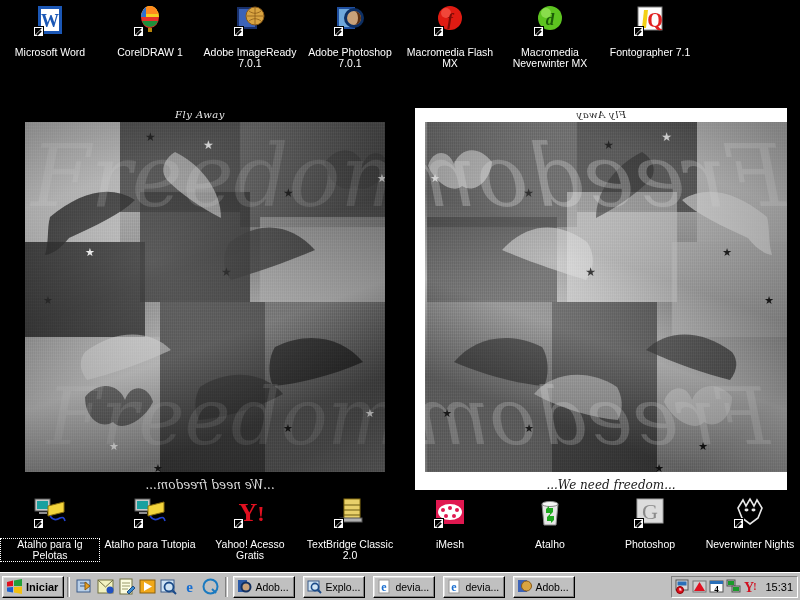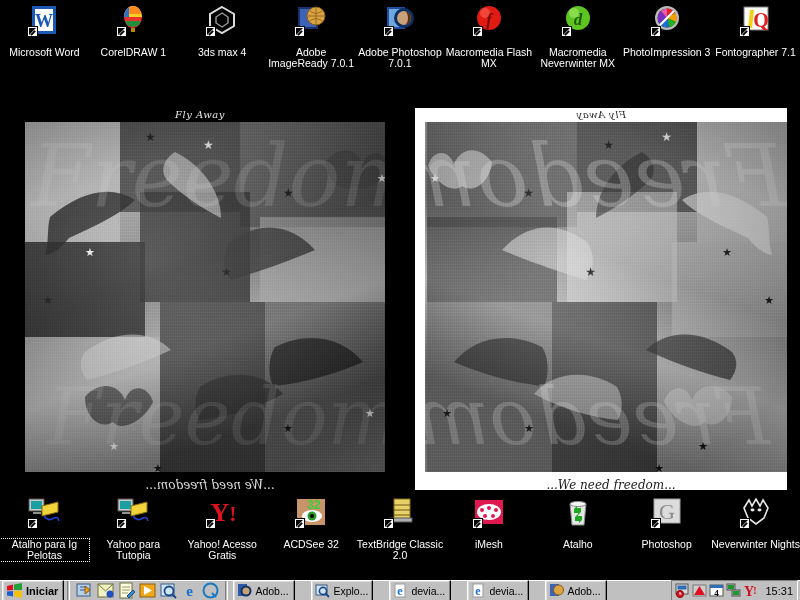--- a/index.html
+++ b/index.html
@@ -143,21 +143,21 @@
     font-size:12px;
     height:14px;
     line-height:14px;
   }
   #cap-left  { color:#dcdcdc; transform:scaleX(-1); }
   #cap-right { color:#1a1a1a; }
 
   
   #taskbar{
     position:absolute; left:0; bottom:0;
-    width:800px; height:20px;
+    width:800px; height:28px;
     background:#c0c0c0;
     border-top:1px solid #fff;
     display:flex; align-items:center;
     padding:2px 2px;
     font-size:11px; color:#000;
   }
   .btn3d{
     background:#c0c0c0;
     border-top:1px solid #fff; border-left:1px solid #fff;
     border-right:1px solid #000; border-bottom:1px solid #000;
@@ -168,21 +168,21 @@
     padding:0 5px 0 3px; font-weight:bold; font-size:11px;
     cursor:default; flex:0 0 auto;
   }
   .tb-sep{
     width:3px;height:20px;margin:0 3px;
     border-left:1px solid #808080; border-right:1px solid #fff;
     flex:0 0 auto;
   }
   #quick-launch{ display:flex; align-items:center; gap:4px; padding:0 3px; flex:0 0 auto; }
   #quick-launch .ql{ width:17px;height:17px; cursor:default; }
-  #task-buttons{ display:flex; align-items:center; gap:16px; flex:1 1 auto; overflow:hidden; padding-left:2px; }
+  #task-buttons{ display:flex; align-items:center; gap:8px; flex:1 1 auto; overflow:hidden; padding-left:2px; }
   .task-btn{
     height:22px; width:62px;
     display:flex; align-items:center; gap:3px;
     padding:0 3px; font-size:10.5px; cursor:default;
     overflow:hidden; white-space:nowrap; flex:0 0 auto;
   }
   .task-btn .ti{ width:15px;height:15px;flex:0 0 auto; }
   #tray{
     height:22px; display:flex; align-items:center; gap:2px;
     padding:0 4px 0 3px;
@@ -220,30 +220,20 @@
           <path d="M8 17a9 11 0 0 0 16 0z" fill="#1f8f3c"></path>
           <path d="M16 2a9 11 0 0 0-8 8h16a9 11 0 0 0-8-8z" fill="#ff8a1e"></path>
           <path d="M12 3c-3 2-5 6-5 10h5z" fill="#2d6fd0"></path>
           <rect x="14" y="24" width="4" height="4" fill="#b8860b"></rect>
         </svg>
         <span class="shortcut-arrow"></span>
       </span>
       <span class="label">CorelDRAW 1</span>
     </div>
 
-    <div class="desk-icon">
-      <span class="glyph">
-        <svg viewBox="0 0 32 32">
-          <polygon points="16,3 28,10 28,22 16,29 4,22 4,10" fill="none" stroke="#dcdcdc" stroke-width="2"></polygon>
-          <polygon points="16,9 22,13 22,19 16,23 10,19 10,13" fill="none" stroke="#9a9a9a" stroke-width="1.4"></polygon>
-        </svg>
-        <span class="shortcut-arrow"></span>
-      </span>
-      <span class="label">3ds max 4</span>
-    </div>
 
     <div class="desk-icon">
       <span class="glyph">
         <svg viewBox="0 0 32 32">
           <rect x="3" y="3" width="20" height="22" fill="#18306b"></rect>
           <rect x="5" y="5" width="16" height="18" fill="#3c63b8"></rect>
           <circle cx="21" cy="12" r="9" fill="#d9a441"></circle>
           <circle cx="21" cy="12" r="9" fill="none" stroke="#8a5a16" stroke-width="1"></circle>
           <path d="M13 12h16M21 3v18M15 7c4 3 8 3 12 0M15 17c4-3 8-3 12 0" stroke="#8a5a16" stroke-width=".8" fill="none"></path>
         </svg>
@@ -283,37 +273,20 @@
         <svg viewBox="0 0 32 32">
           <circle cx="16" cy="14" r="12" fill="#5dc420"></circle>
           <circle cx="12" cy="9" r="5" fill="#a6ec6a" opacity=".6"></circle>
           <text x="16" y="21" font-family="Liberation Serif, serif" font-style="italic" font-size="17" font-weight="bold" fill="#1c5c08" text-anchor="middle">d</text>
         </svg>
         <span class="shortcut-arrow"></span>
       </span>
       <span class="label">Macromedia Neverwinter MX</span>
     </div>
 
-    <div class="desk-icon">
-      <span class="glyph">
-        <svg viewBox="0 0 32 32">
-          <circle cx="16" cy="14" r="12" fill="#b9b9b9"></circle>
-          <circle cx="16" cy="14" r="9.5" fill="#2b2b2b"></circle>
-          <path d="M16 14 L16 4.5 A9.5 9.5 0 0 1 24 9z" fill="#e02020"></path>
-          <path d="M16 14 L24 9 A9.5 9.5 0 0 1 25 18z" fill="#f0a000"></path>
-          <path d="M16 14 L25 18 A9.5 9.5 0 0 1 18 23z" fill="#24b024"></path>
-          <path d="M16 14 L18 23 A9.5 9.5 0 0 1 8 19z" fill="#1a6fd0"></path>
-          <path d="M16 14 L8 19 A9.5 9.5 0 0 1 10 7z" fill="#7a2ec0"></path>
-          <path d="M16 14 L10 7 A9.5 9.5 0 0 1 16 4.5z" fill="#f05ab0"></path>
-          <path d="M9 21 L23 7" stroke="#fff" stroke-width="2.2"></path>
-        </svg>
-        <span class="shortcut-arrow"></span>
-      </span>
-      <span class="label">PhotoImpression 3</span>
-    </div>
 
     <div class="desk-icon">
       <span class="glyph">
         <svg viewBox="0 0 32 32">
           <rect x="4" y="3" width="24" height="23" fill="#fdfdfd" stroke="#7a7a7a"></rect>
           <path d="M8 24 L10 6 L14 6 L12 24z" fill="#f3d015"></path>
           <text x="21" y="23" font-family="Liberation Serif, serif" font-size="20" font-weight="bold" fill="#e02020" text-anchor="middle">Q</text>
         </svg>
         <span class="shortcut-arrow"></span>
       </span>
@@ -434,47 +407,34 @@
       <span class="glyph">
         <svg viewBox="0 0 32 32">
           <rect x="1" y="3" width="15" height="12" fill="#c8c8c8" stroke="#555"></rect>
           <rect x="3" y="5" width="11" height="8" fill="#1aa0a0"></rect>
           <rect x="5" y="16" width="8" height="2" fill="#909090"></rect>
           <path d="M14 10 L30 6 L30 16 L14 20 z" fill="#f2d33c" stroke="#8a7010"></path>
           <path d="M16 20 q4 6 10 2 q4 -2 5 3" stroke="#2040d0" fill="none" stroke-width="1.6"></path>
         </svg>
         <span class="shortcut-arrow"></span>
       </span>
-      <span class="label">Yahoo para Tutopia</span>
+      <span class="label">Atalho para Tutopia</span>
     </div>
 
     <div class="desk-icon">
       <span class="glyph">
         <svg viewBox="0 0 32 32">
           <text x="14" y="25" font-family="Liberation Serif, serif" font-size="26" font-weight="bold" fill="#e01020" text-anchor="middle">Y</text>
           <text x="27" y="25" font-family="Liberation Serif, serif" font-size="22" font-weight="bold" fill="#e01020" text-anchor="middle">!</text>
         </svg>
         <span class="shortcut-arrow"></span>
       </span>
       <span class="label">Yahoo! Acesso Gratis</span>
     </div>
 
-    <div class="desk-icon">
-      <span class="glyph">
-        <svg viewBox="0 0 32 32">
-          <rect x="2" y="3" width="28" height="26" fill="#c9946a"></rect>
-          <ellipse cx="17" cy="20" rx="10" ry="6" fill="#fff"></ellipse>
-          <circle cx="17" cy="20" r="4.5" fill="#2b9b2b"></circle>
-          <circle cx="17" cy="20" r="2" fill="#000"></circle>
-          <text x="19" y="13" font-family="Liberation Sans, sans-serif" font-size="12" font-weight="bold" fill="#38d038" text-anchor="middle">32</text>
-        </svg>
-        <span class="shortcut-arrow"></span>
-      </span>
-      <span class="label">ACDSee 32</span>
-    </div>
 
     <div class="desk-icon">
       <span class="glyph">
         <svg viewBox="0 0 32 32">
           <rect x="10" y="3" width="16" height="22" fill="#e8d06a" stroke="#8a7010"></rect>
           <path d="M10 9h16M10 14h16M10 19h16" stroke="#6a5a10" stroke-width="1"></path>
           <rect x="6" y="22" width="22" height="4" fill="#b0b0b0" stroke="#555"></rect>
         </svg>
         <span class="shortcut-arrow"></span>
       </span>

